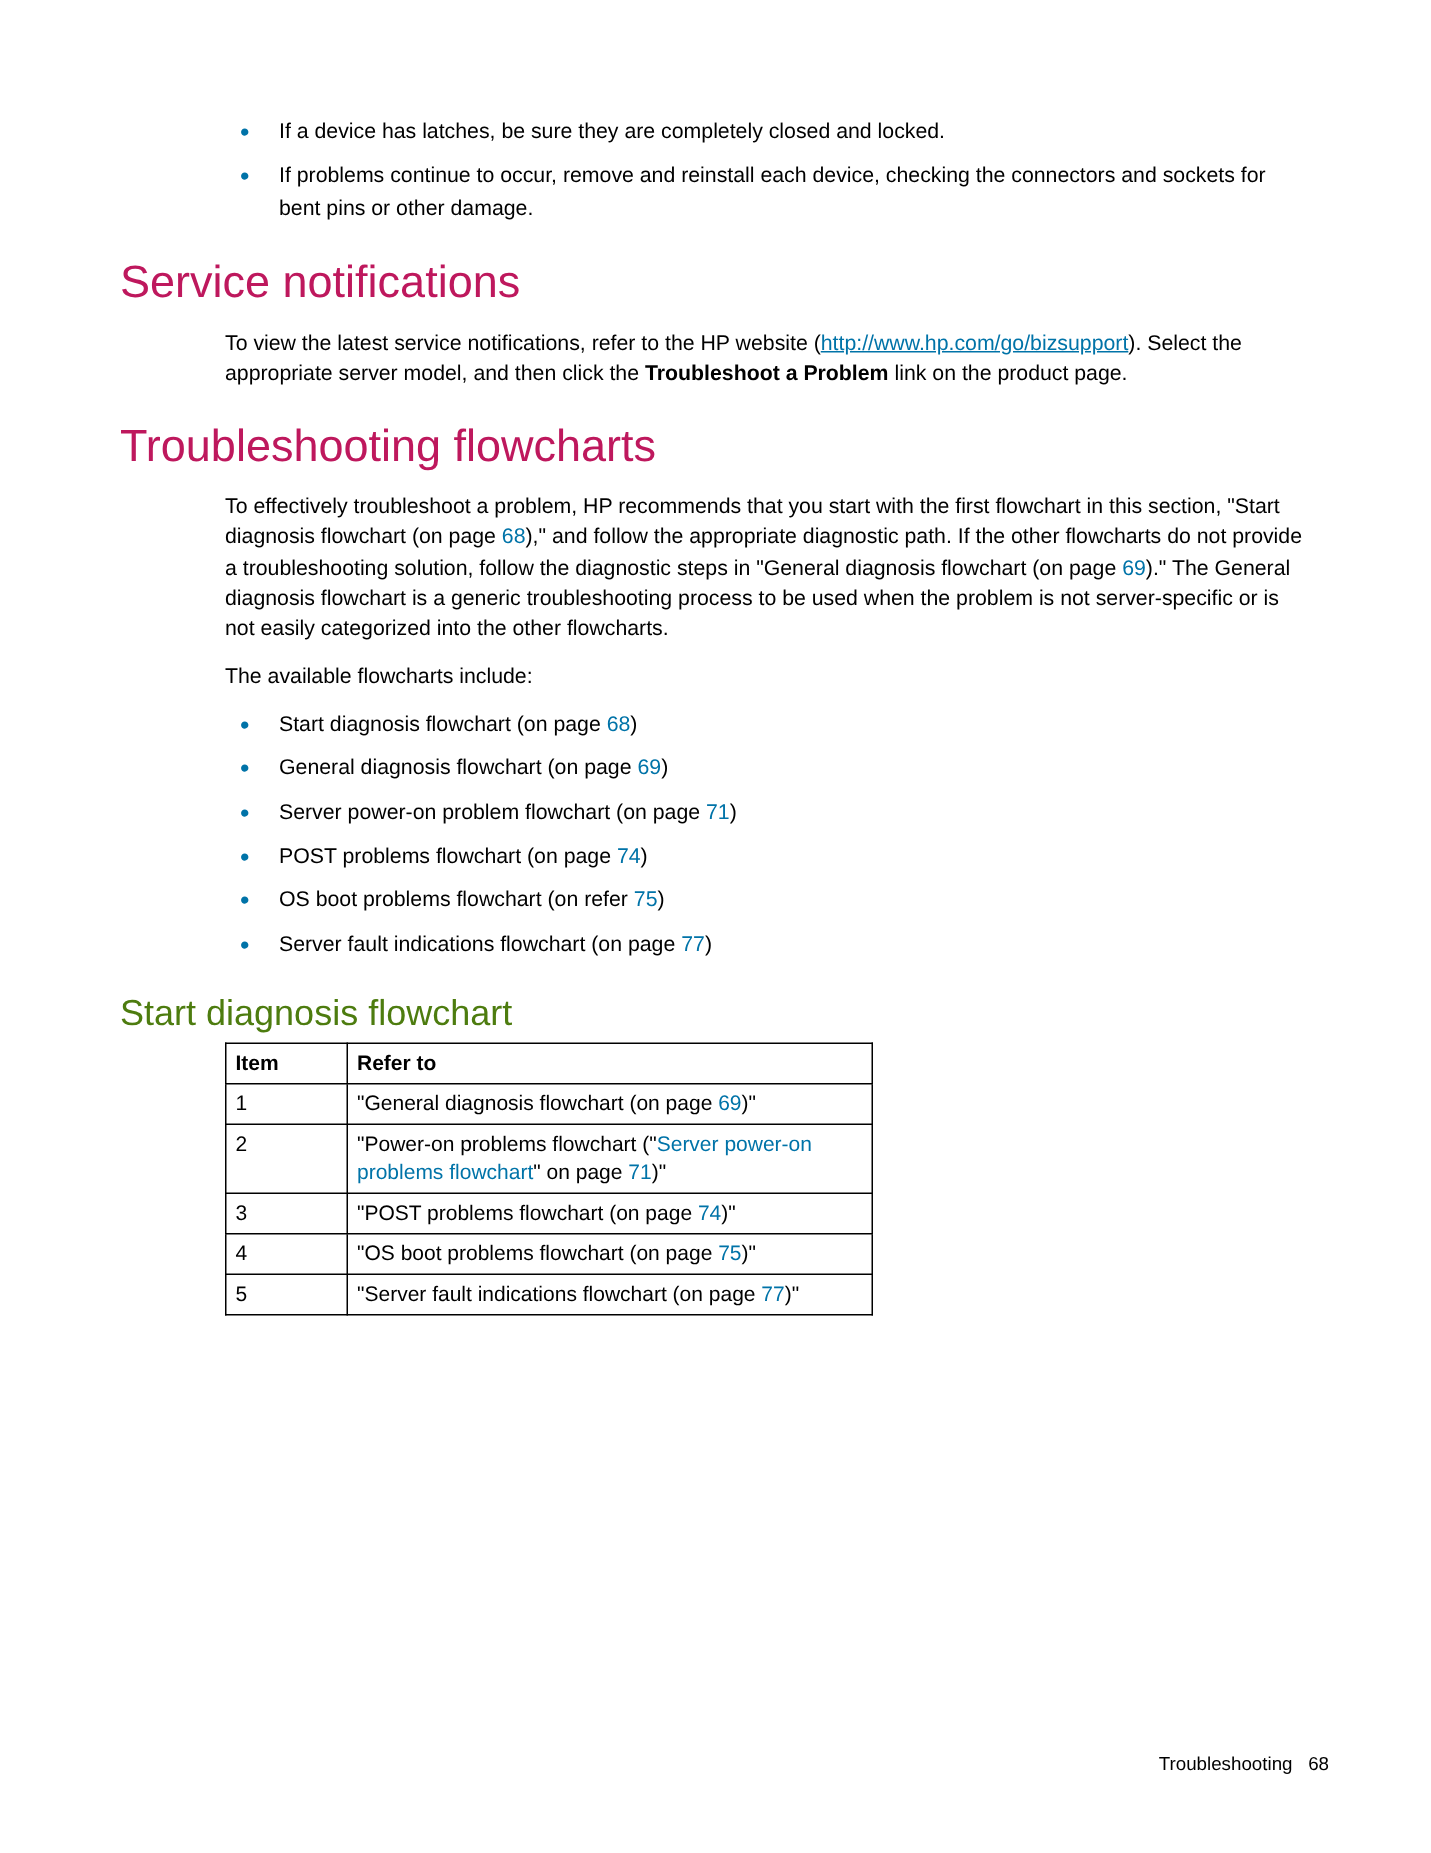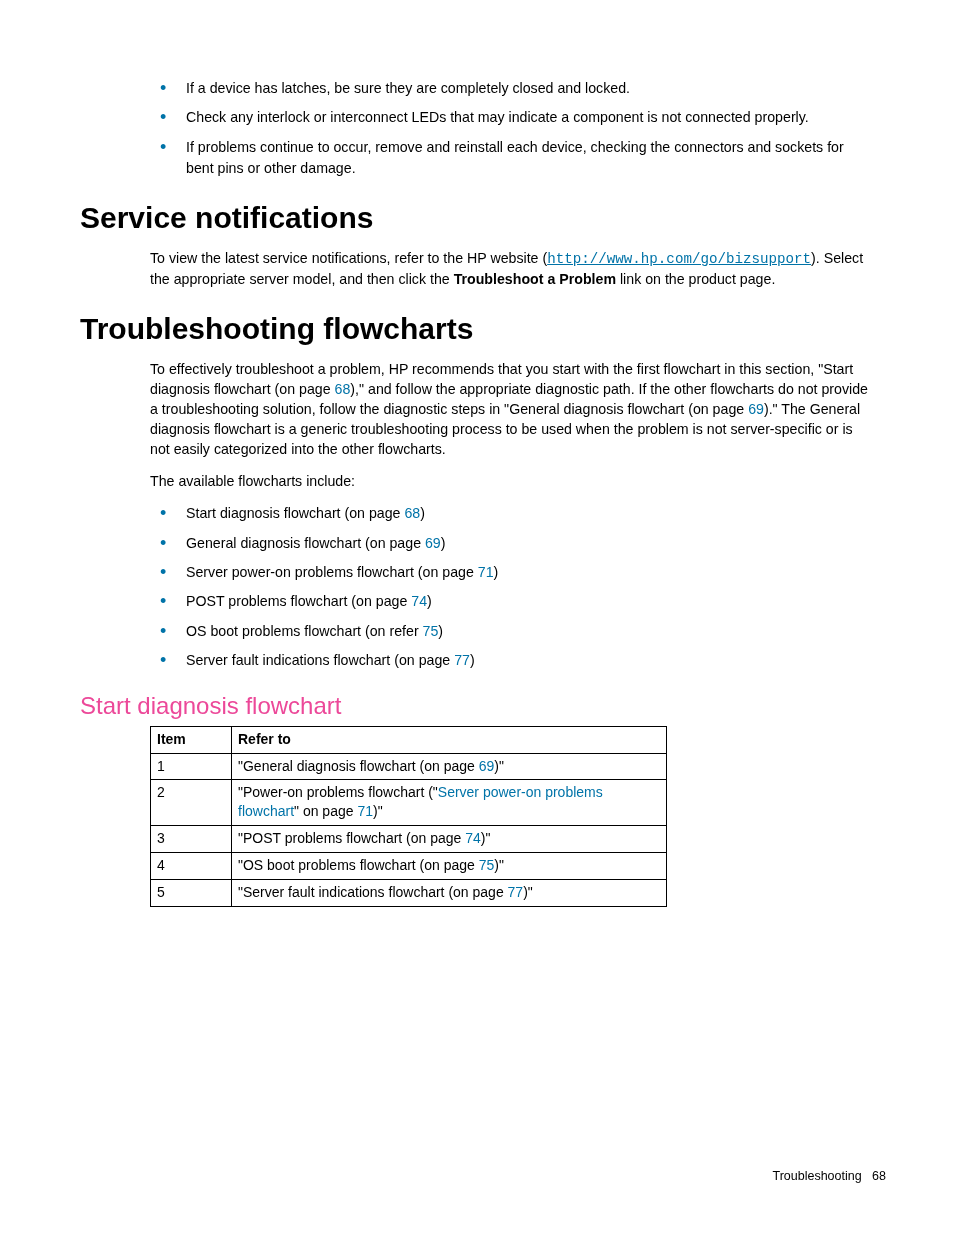--- a/index.html
+++ b/index.html
@@ -14,29 +14,29 @@
     position: relative;
     box-sizing: border-box;
   }
   .page {
     padding: 78px 80px 0 80px;
     box-sizing: border-box;
     border-radius: 20px;
   }
   .content-indent { margin-left: 70px; }
   h1 {
-    font-weight: 700;
-    color: #000000;
+    font-weight: 400;
+    color: #be185d;
     font-size: 30px;
     margin: 22px 0 14px 0;
     line-height: 1.1;
   }
   h2 {
     font-weight: 300;
-    color: #ec4899;
+    color: #4d7c0f;
     font-size: 24px;
     margin: 22px 0 6px 0;
     line-height: 1.1;
   }
   p {
     font-size: 14.2px;
     line-height: 1.42;
     margin: 6px 0 12px 0;
   }
   ul.bullets {
@@ -57,30 +57,29 @@
     position: absolute;
     left: 10px;
     top: 0;
     font-size: 18px;
     line-height: 1.2;
   }
   a.inline-link {
     color: #0073a8;
     text-decoration: underline;
     cursor: pointer;
-    font-family: Liberation Mono, monospace;
   }
   .plain-link {
     color: #0073a8;
     text-decoration: none;
   }
   .bold { font-weight: bold; }
   table.ref-table {
     border-collapse: collapse;
-    width: 517px;
+    width: 432px;
     font-size: 14px;
     margin-top: 4px;
   }
   table.ref-table th, table.ref-table td {
     border: 1px solid #000;
     padding: 3px 6px 4px 6px;
     text-align: left;
     vertical-align: top;
     line-height: 1.35;
   }
@@ -97,42 +96,41 @@
   }
 </style>
 </head>
 <body>
 
 <div class="page">
 
   <div class="content-indent">
     <ul class="bullets">
       <li>If a device has latches, be sure they are completely closed and locked.</li>
-      <li>Check any interlock or interconnect LEDs that may indicate a component is not connected properly.</li>
       <li>If problems continue to occur, remove and reinstall each device, checking the connectors and sockets for bent pins or other damage.</li>
     </ul>
   </div>
 
   <h1>Service notifications</h1>
   <div class="content-indent">
     <p>
       <span>To view the latest service notifications, refer to the HP website (</span><a class="inline-link">http://www.hp.com/go/bizsupport</a><span>). Select the appropriate server model, and then click the </span><span class="bold">Troubleshoot a Problem</span><span> link on the product page.</span>
     </p>
   </div>
 
   <h1>Troubleshooting flowcharts</h1>
   <div class="content-indent">
     <p>
       <span>To effectively troubleshoot a problem, HP recommends that you start with the first flowchart in this section, "Start diagnosis flowchart (on page </span><span class="plain-link">68</span><span>)," and follow the appropriate diagnostic path. If the other flowcharts do not provide a troubleshooting solution, follow the diagnostic steps in "General diagnosis flowchart (on page </span><span class="plain-link">69</span><span>)." The General diagnosis flowchart is a generic troubleshooting process to be used when the problem is not server-specific or is not easily categorized into the other flowcharts.</span>
     </p>
     <p>The available flowcharts include:</p>
     <ul class="bullets">
       <li><span>Start diagnosis flowchart (on page </span><span class="plain-link">68</span><span>)</span></li>
       <li><span>General diagnosis flowchart (on page </span><span class="plain-link">69</span><span>)</span></li>
-      <li><span>Server power-on problems flowchart (on page </span><span class="plain-link">71</span><span>)</span></li>
+      <li><span>Server power-on problem flowchart (on page </span><span class="plain-link">71</span><span>)</span></li>
       <li><span>POST problems flowchart (on page </span><span class="plain-link">74</span><span>)</span></li>
       <li><span>OS boot problems flowchart (on refer </span><span class="plain-link">75</span><span>)</span></li>
       <li><span>Server fault indications flowchart (on page </span><span class="plain-link">77</span><span>)</span></li>
     </ul>
   </div>
 
   <h2>Start diagnosis flowchart</h2>
   <div class="content-indent">
     <table class="ref-table">
       <tbody>

